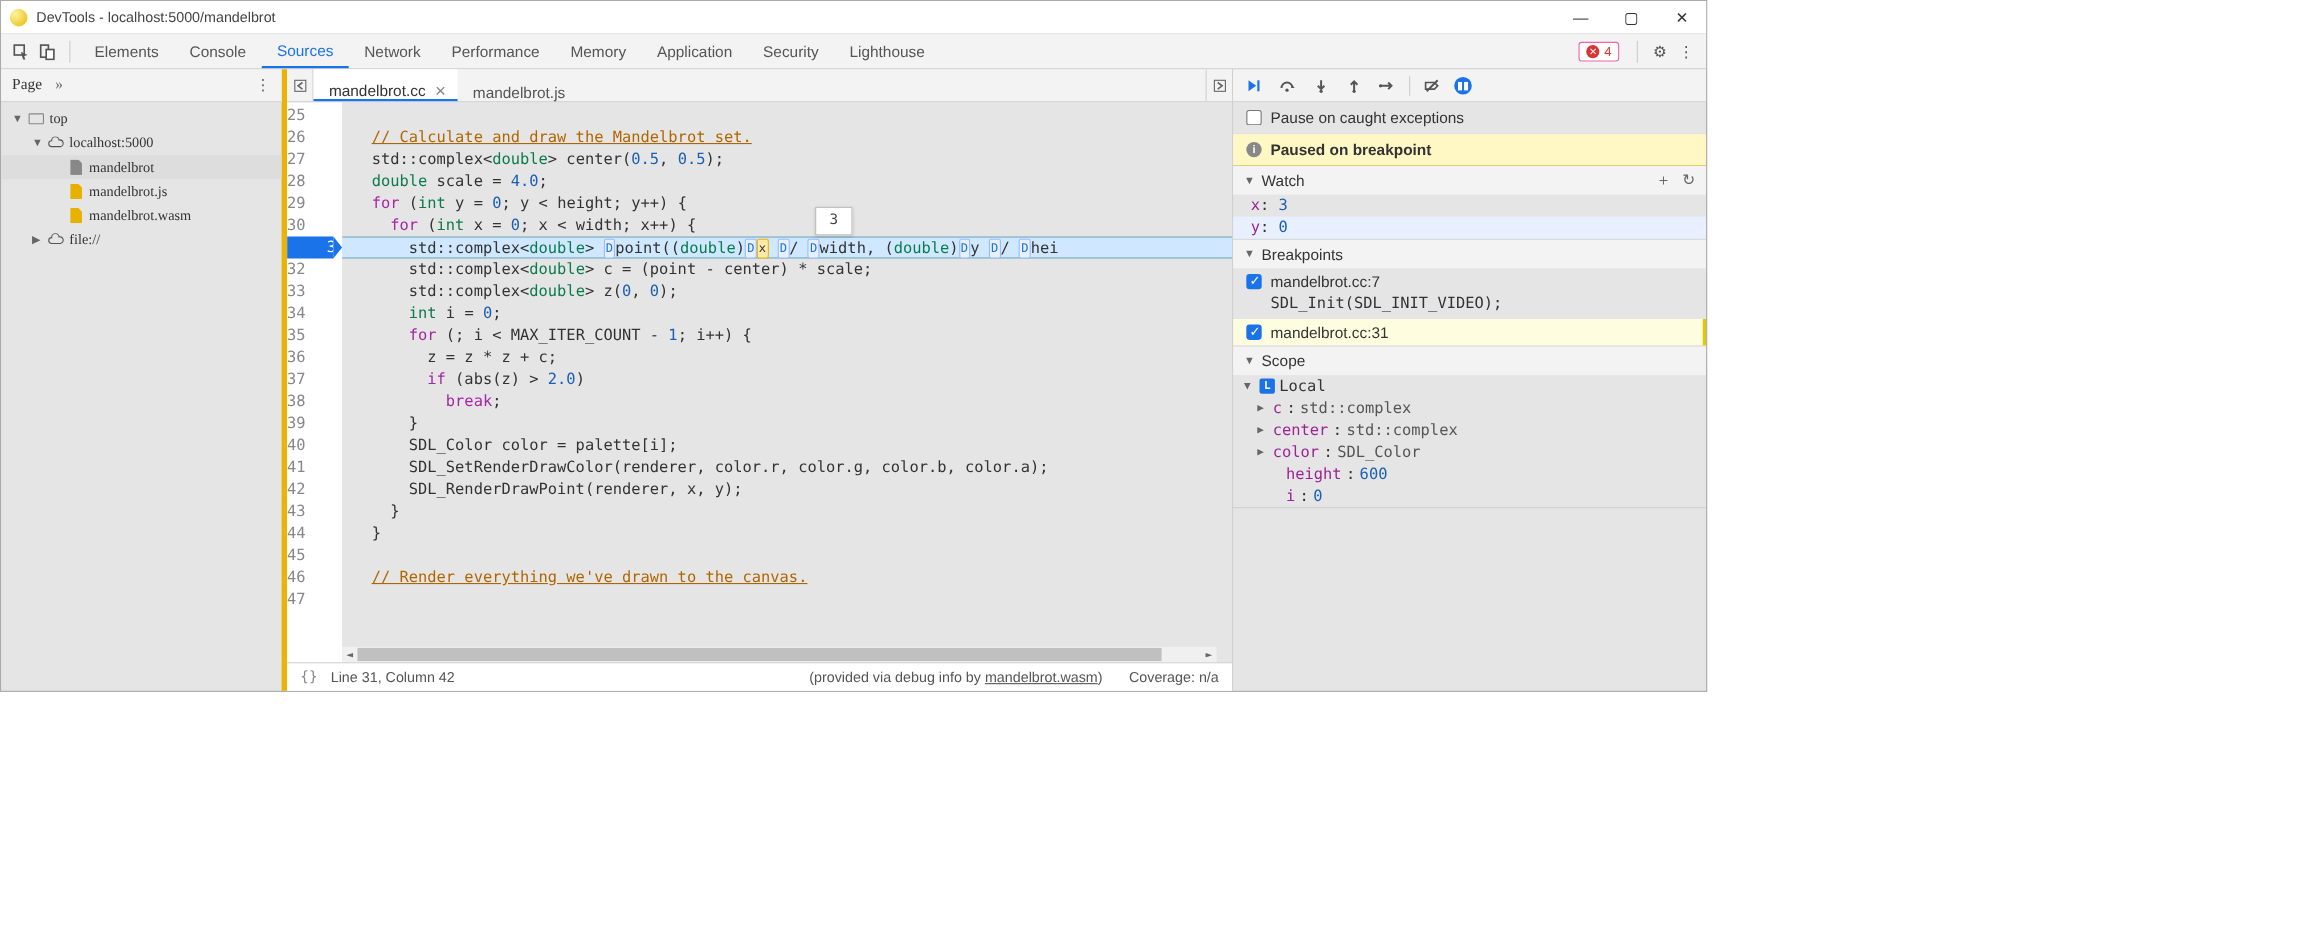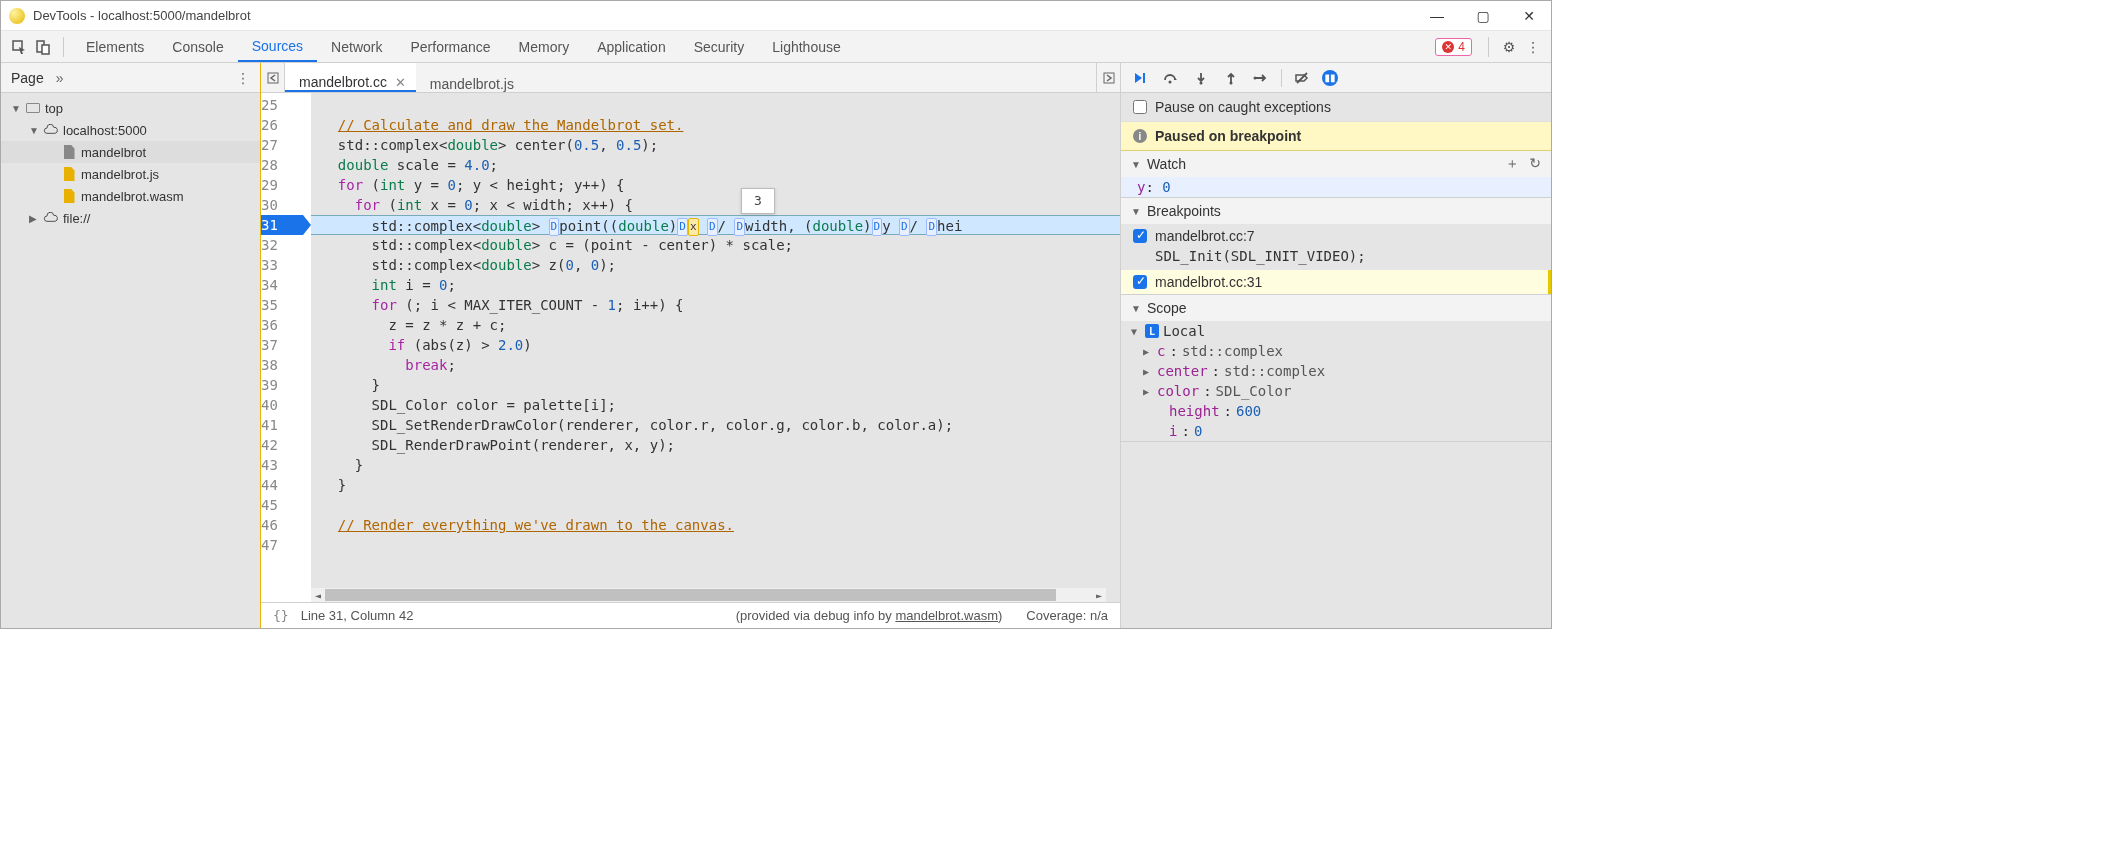--- a/index.html
+++ b/index.html
@@ -13,21 +13,21 @@
 .toolbar { height: 32px; display: flex; align-items: center; border-bottom: 1px solid #d0d0d0; background: #f3f3f3; padding: 0 6px; }
 .toolbar .tbicon { width: 24px; height: 24px; display: flex; align-items: center; justify-content: center; color: #555; }
 .toolbar .sep { width: 1px; height: 20px; background: #ccc; margin: 0 8px; }
 .tabs { display: flex; gap: 0; align-items: stretch; height: 100%; }
 .tab { padding: 0 14px; display: flex; align-items: center; color: #555; cursor: default; height: 100%; }
 .tab.active { color: #1a73e8; border-bottom: 2px solid #1a73e8; }
 .spacer { flex: 1; }
 .errbadge { display: flex; align-items: center; gap: 4px; border: 1px solid #e6a; background: #fff; border-radius: 3px; padding: 1px 6px; font-size: 12px; color: #d33; margin-right: 8px; }
 .errbadge .dot { width: 12px; height: 12px; border-radius: 50%; background: #d33; color: #fff; font-size: 9px; display: flex; align-items: center; justify-content: center; }
 .body { flex: 1; display: flex; min-height: 0; }
-.left { width: 260px; border-right: 1px solid #eab308; display: flex; flex-direction: column; }
+.left { width: 260px; border-right: 5px solid #eab308; display: flex; flex-direction: column; font-family: Liberation Serif, serif; }
 .left .hdr { height: 30px; display: flex; align-items: center; padding: 0 10px; border-bottom: 1px solid #d0d0d0; background: #f3f3f3; }
 .left .hdr .lbl { font-size: 14px; color: #333; }
 .left .hdr .chev { margin-left: 12px; color: #666; }
 .left .hdr .more { margin-left: auto; color: #666; }
 .tree { padding: 4px 0; }
 .treeitem { display: flex; align-items: center; height: 22px; padding-left: 10px; gap: 4px; }
 .treeitem .arr { width: 10px; display: inline-block; font-size: 10px; color: #666; }
 .treeitem .ic { width: 16px; height: 14px; display: inline-flex; align-items: center; justify-content: center; }
 .treeitem .txt { font-size: 13px; color: #333; }
 .treeitem.sel { background: #ddd; }
@@ -38,21 +38,21 @@
 .center { flex: 1; display: flex; flex-direction: column; min-width: 0; border-right: 1px solid #d0d0d0; }
 .filetabs { height: 30px; display: flex; align-items: stretch; border-bottom: 1px solid #d0d0d0; background: #f3f3f3; }
 .filetabs .navbtn { width: 24px; display: flex; align-items: center; justify-content: center; color: #666; border-right: 1px solid #d0d0d0; }
 .filetabs .navbtn.r { border-left: 1px solid #d0d0d0; border-right: none; margin-left: auto; }
 .ftab { display: flex; align-items: flex-end; padding: 0 10px 0 14px; gap: 8px; color: #555; font-size: 14px; }
 .ftab.active { background: #fff; border-bottom: 2px solid #1a73e8; color: #333; }
 .ftab .close { color: #888; font-size: 13px; }
 .editor { flex: 1; display: flex; position: relative; overflow: hidden; font-family: Consolas, Menlo, monospace; font-size: 14px; }
 .gutter { width: 50px; background: #fff; padding: 2px 8px 2px 0; color: #888; }
 .gutter .ln { height: 20px; line-height: 20px; }
-.gutter .ln.bp { background: #1a73e8; color: #fff; position: relative; }
+.gutter .ln.bp { background: #1a73e8; color: #fff; position: relative; padding-left: 36px; }
 .gutter .ln.bp::after { content: ""; position: absolute; right: -8px; top: 0; border-top: 10px solid transparent; border-bottom: 10px solid transparent; border-left: 8px solid #1a73e8; }
 .code { flex: 1; padding: 2px 0; overflow: hidden; white-space: pre; position: relative; }
 .cl { height: 20px; line-height: 20px; padding-left: 10px; position: relative; }
 .cl.hl { background: #cfe8ff; border-top: 1px solid #7ab; border-bottom: 1px solid #7ab; }
 .c-cm { color: #b06600; text-decoration: underline; }
 .c-kw { color: #a626a4; }
 .c-ty { color: #0a7b4b; }
 .c-num { color: #1a5fb4; }
 .tok { background: #e8f0ff; border: 1px solid #9bf; border-radius: 2px; padding: 0 1px; display: inline-block; line-height: 16px; color: #1a73e8; font-size: 11px; vertical-align: 1px; }
 .tok.hl { background: #ffe9a8; border-color: #e6b800; color: #333; }
@@ -322,20 +322,21 @@
       <div class="sect watch">
         <div class="secthdr">
             <span class="arr">▼</span>
             <span>Watch</span>
             <span class="right-icons">
               <span>＋</span>
               <span>↻</span>
             </span>
           </div>
         <div id="watchbody">
+            <div class="row"><span class="k">x</span>: <span class="v">3</span></div>
             <div class="row sel"><span class="k">y</span>: <span class="v">0</span></div>
           </div>
       </div>
       <div class="sect bp">
         <div class="secthdr">
             <span class="arr">▼</span>
             <span>Breakpoints</span>
           </div>
         <div id="bpbody">
             <div class="item">

